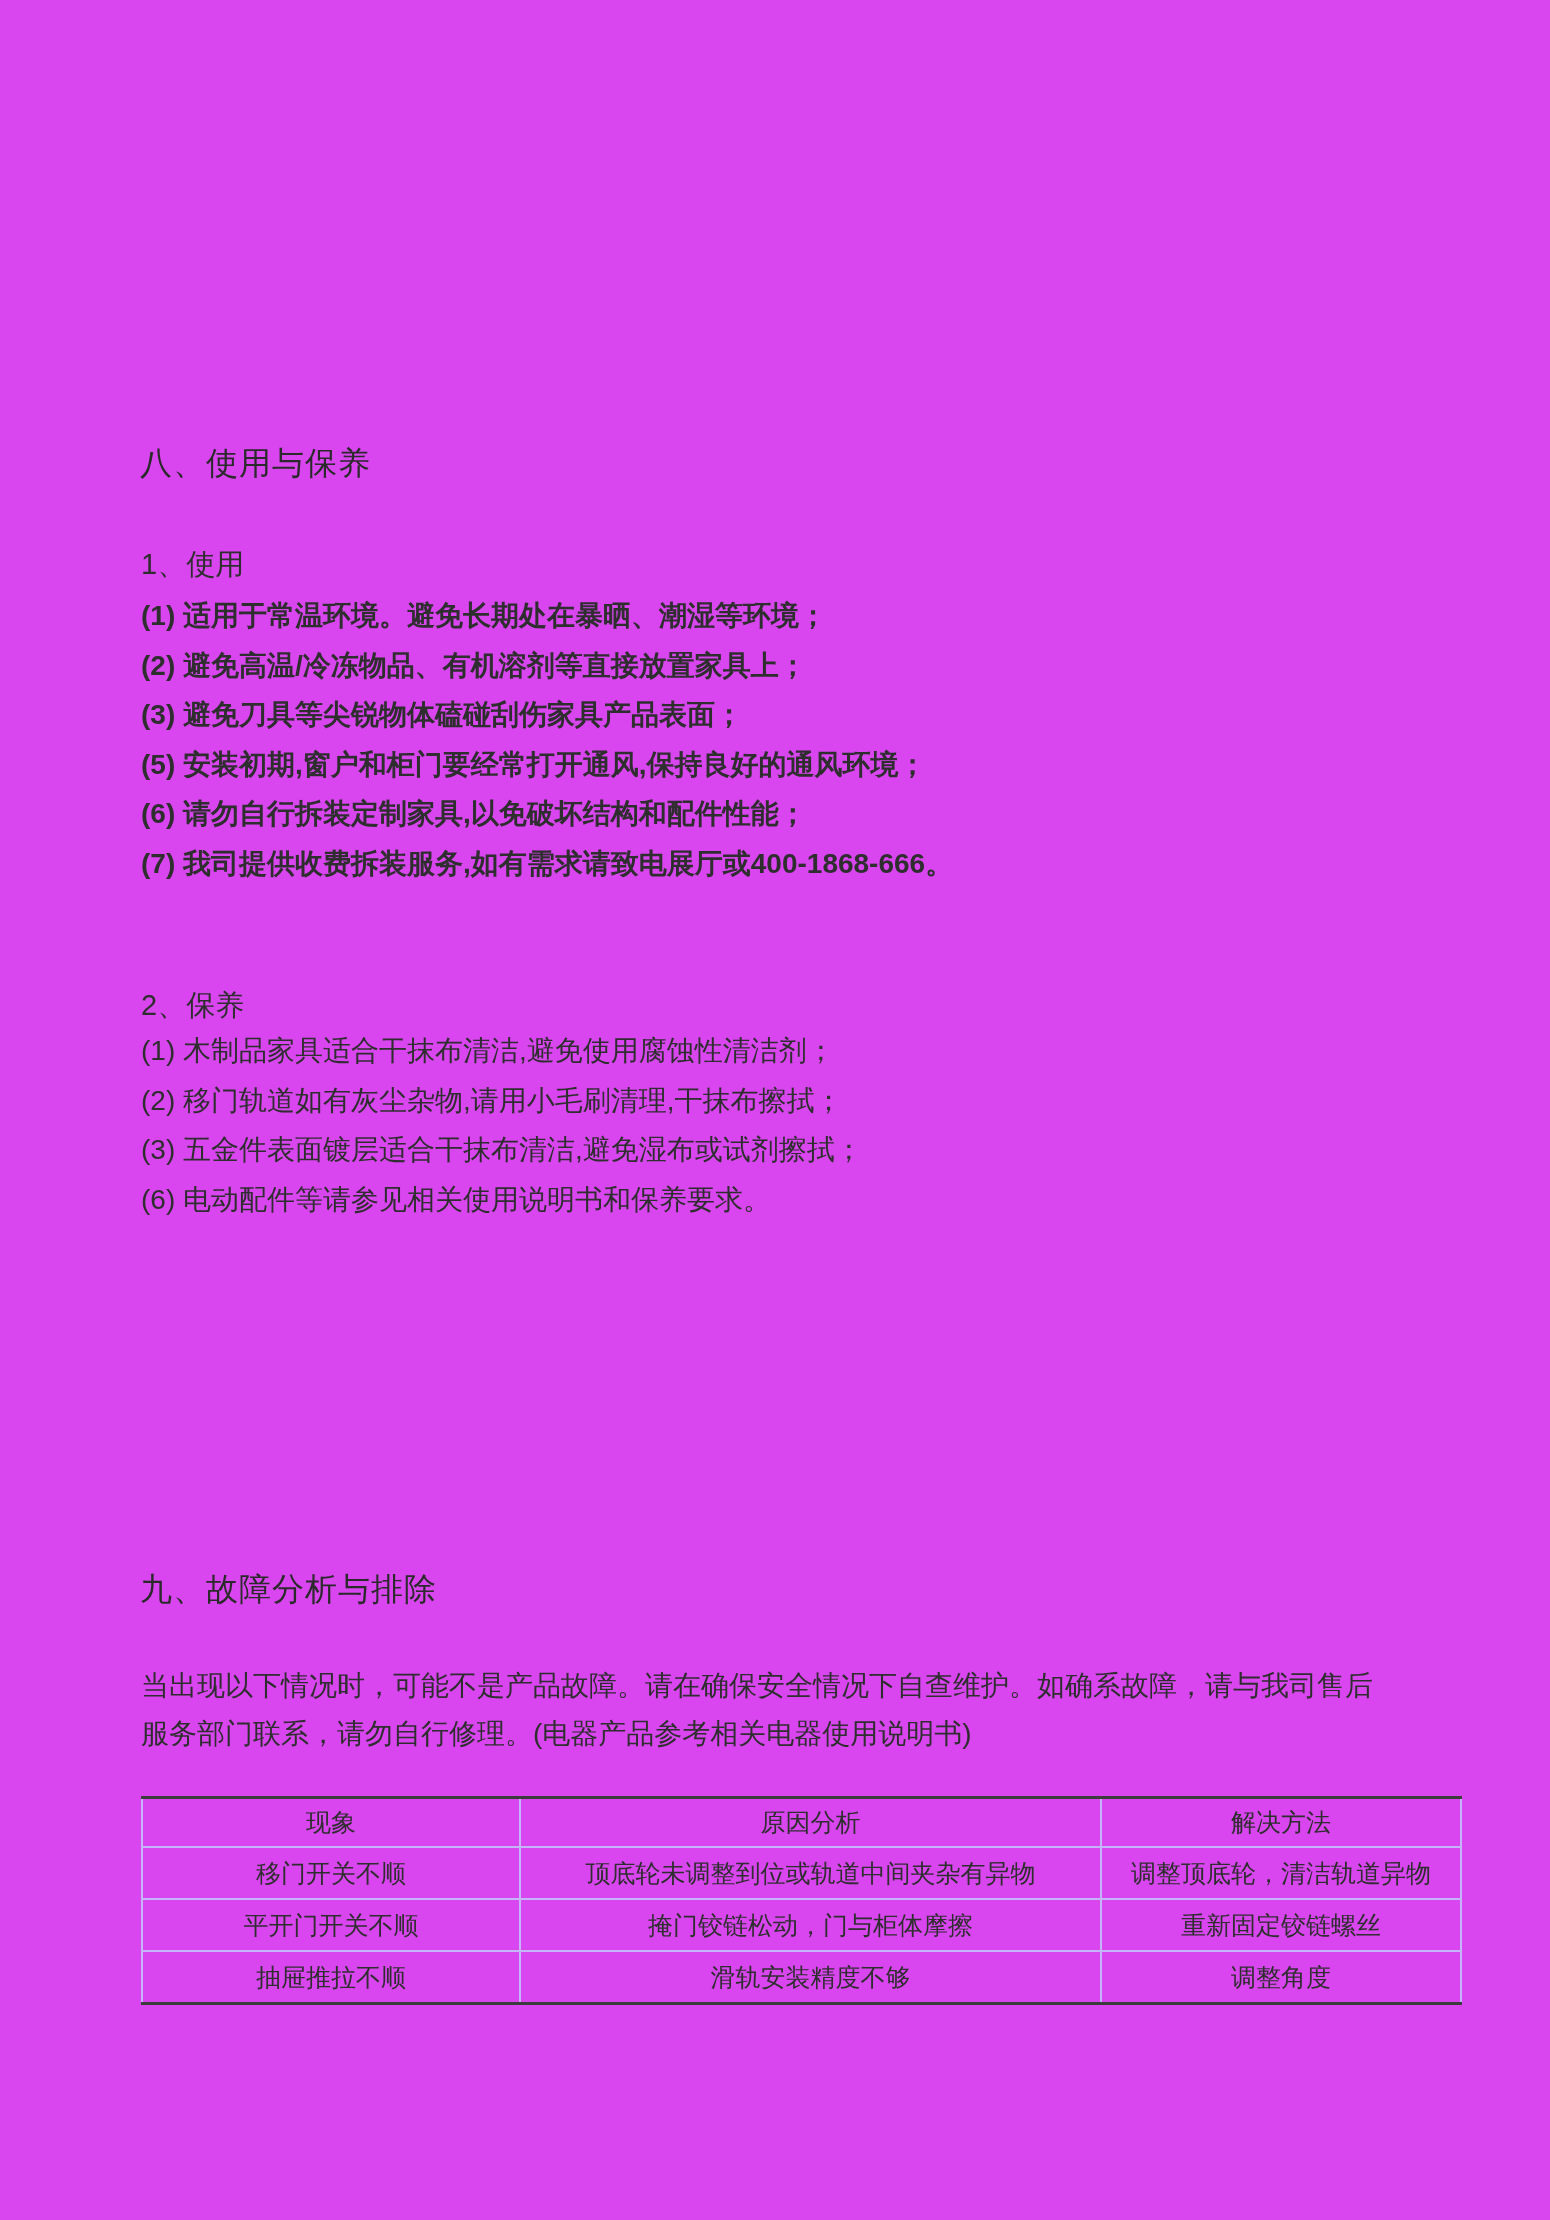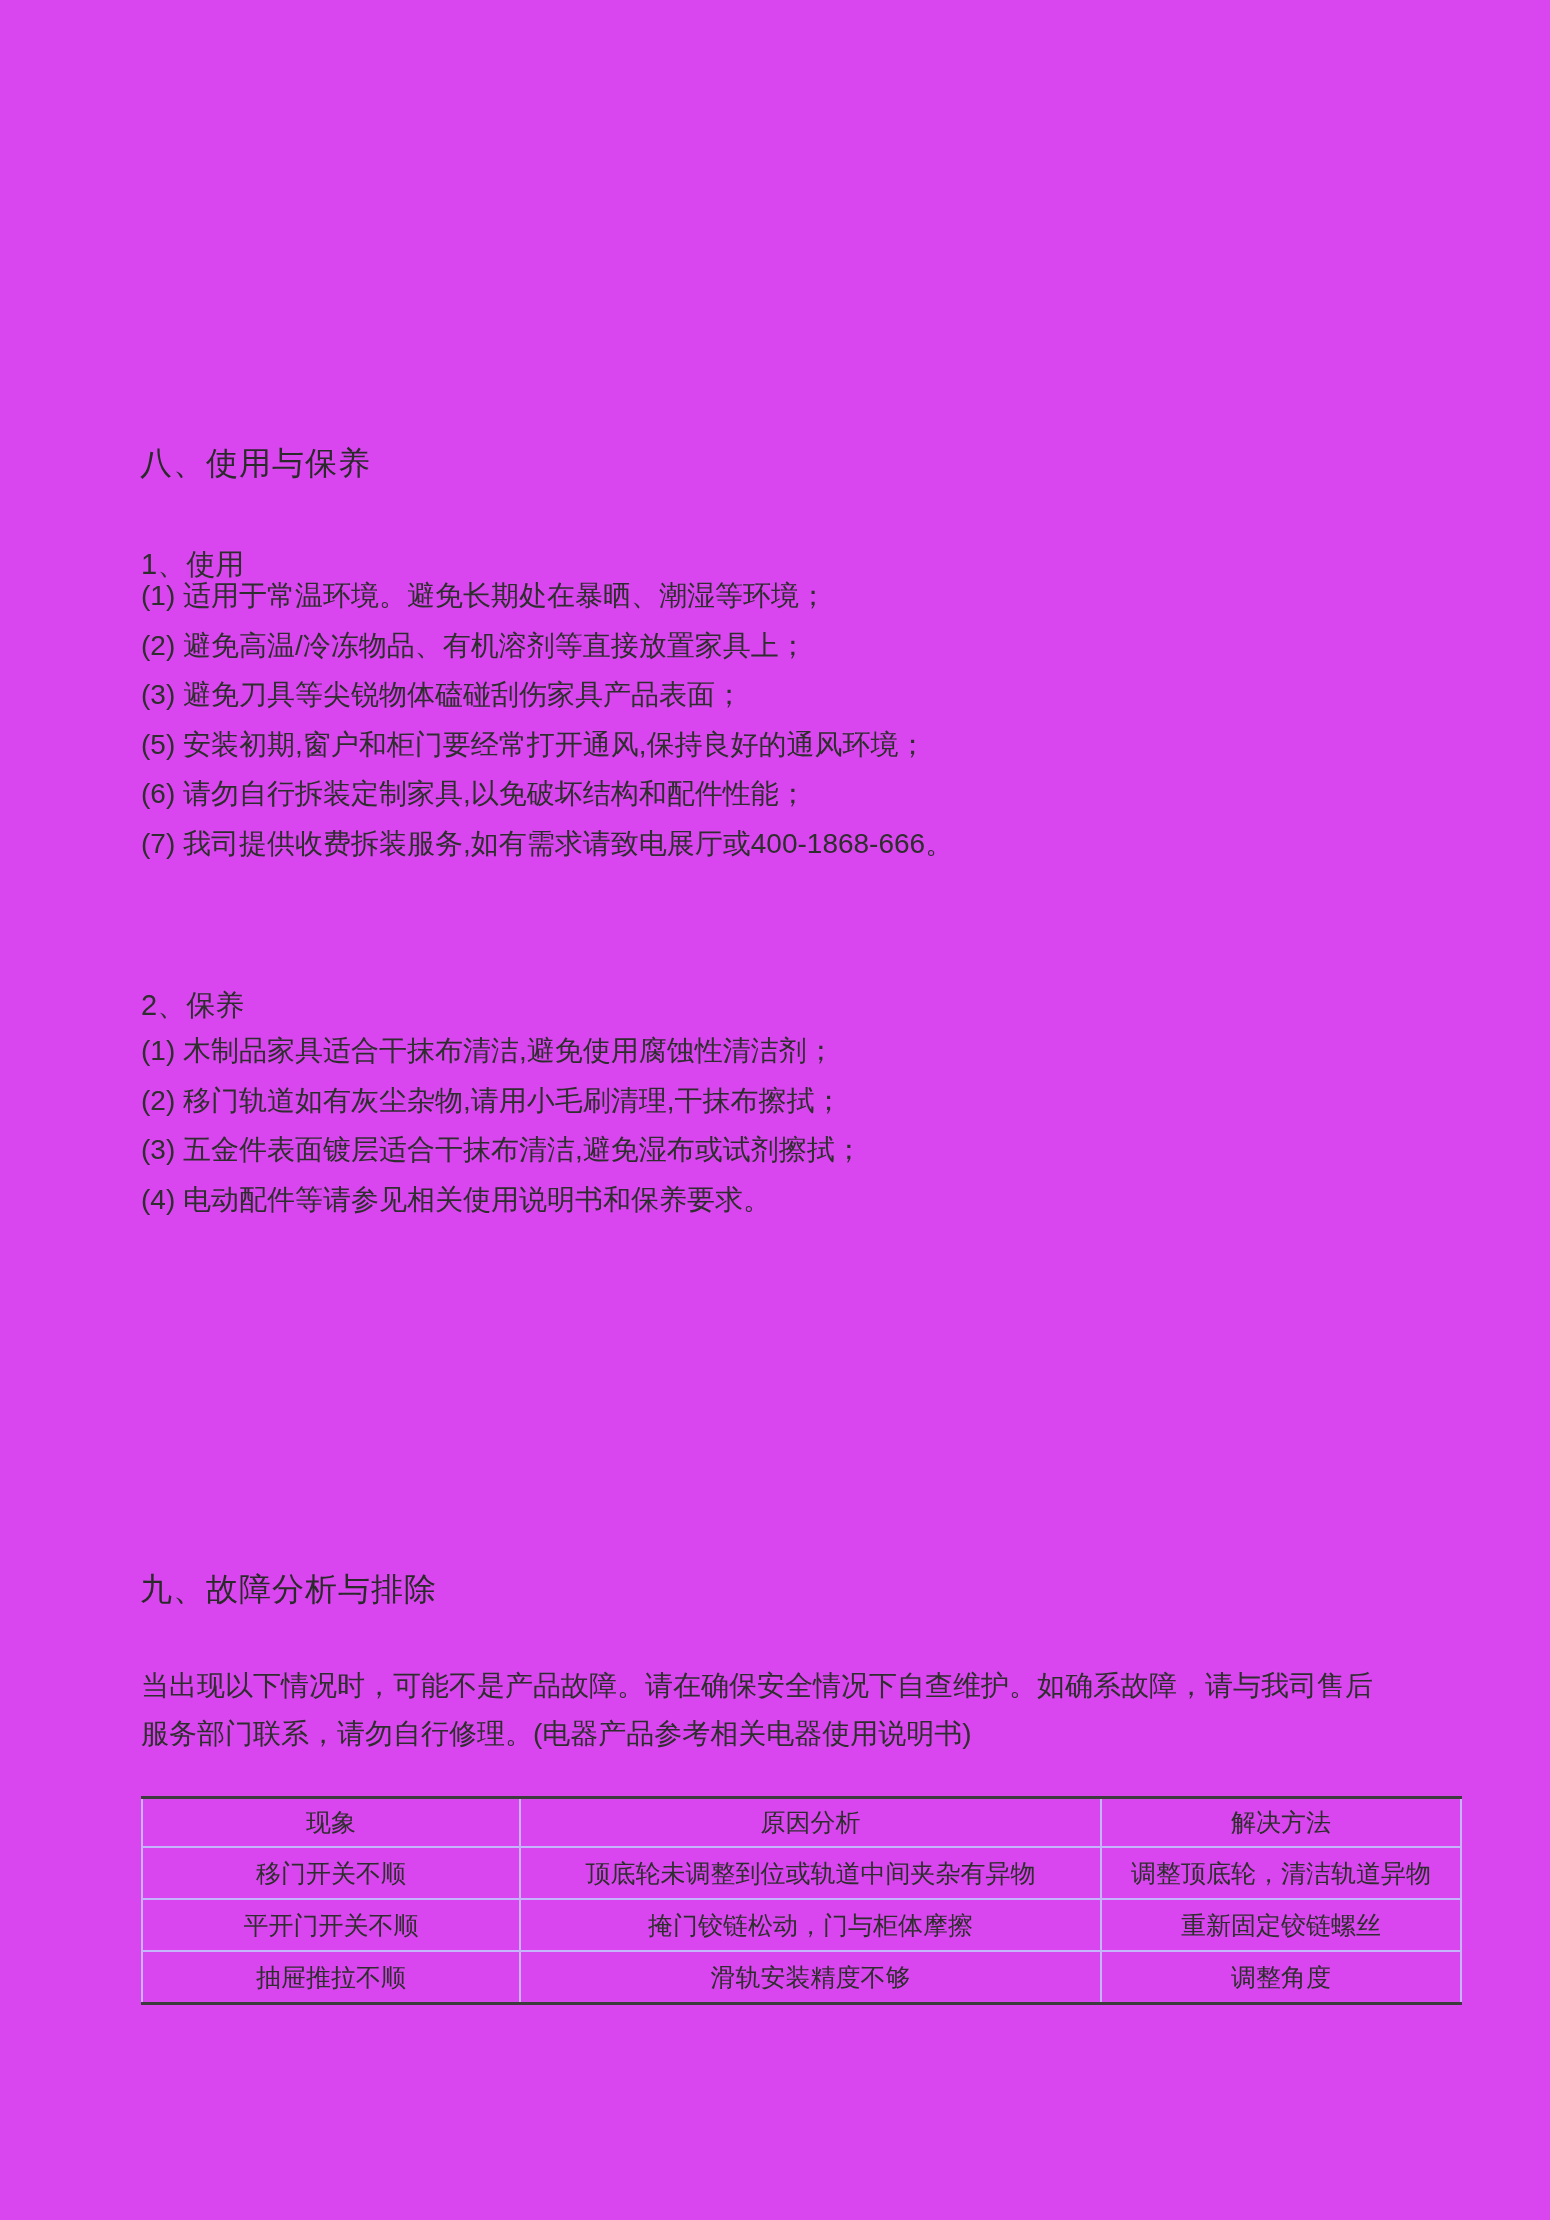--- a/index.html
+++ b/index.html
@@ -33,21 +33,21 @@
   .item-list {
     position: absolute;
     left: 141px;
     margin: 0;
     padding: 0;
     list-style: none;
     font-size: 28px;
     line-height: 49.5px;
     white-space: nowrap;
   }
-  #use-list  { top: 571px; }
+  #use-list  { top: 591px; font-weight: bold; }
   #care-list { top: 1026px; }
   .intro {
     position: absolute;
     left: 141px;
     top: 1662px;
     font-size: 28px;
     line-height: 48px;
     white-space: nowrap;
   }
   .fault-table {
@@ -91,21 +91,21 @@
     <li>(6) 请勿自行拆装定制家具,以免破坏结构和配件性能；</li>
     <li>(7) 我司提供收费拆装服务,如有需求请致电展厅或400-1868-666。</li>
   </ul>
 
   <div class="sub-title" id="sub-care">2、保养</div>
 
   <ul class="item-list" id="care-list">
     <li>(1) 木制品家具适合干抹布清洁,避免使用腐蚀性清洁剂；</li>
     <li>(2) 移门轨道如有灰尘杂物,请用小毛刷清理,干抹布擦拭；</li>
     <li>(3) 五金件表面镀层适合干抹布清洁,避免湿布或试剂擦拭；</li>
-    <li>(4) 电动配件等请参见相关使用说明书和保养要求。</li>
+    <li>(6) 电动配件等请参见相关使用说明书和保养要求。</li>
   </ul>
 
   <div class="sec-title" id="sec9-title">九、故障分析与排除</div>
 
   <div class="intro">
     <div>当出现以下情况时，可能不是产品故障。请在确保安全情况下自查维护。如确系故障，请与我司售后</div>
     <div>服务部门联系，请勿自行修理。(电器产品参考相关电器使用说明书)</div>
   </div>
 
   <table class="fault-table">

